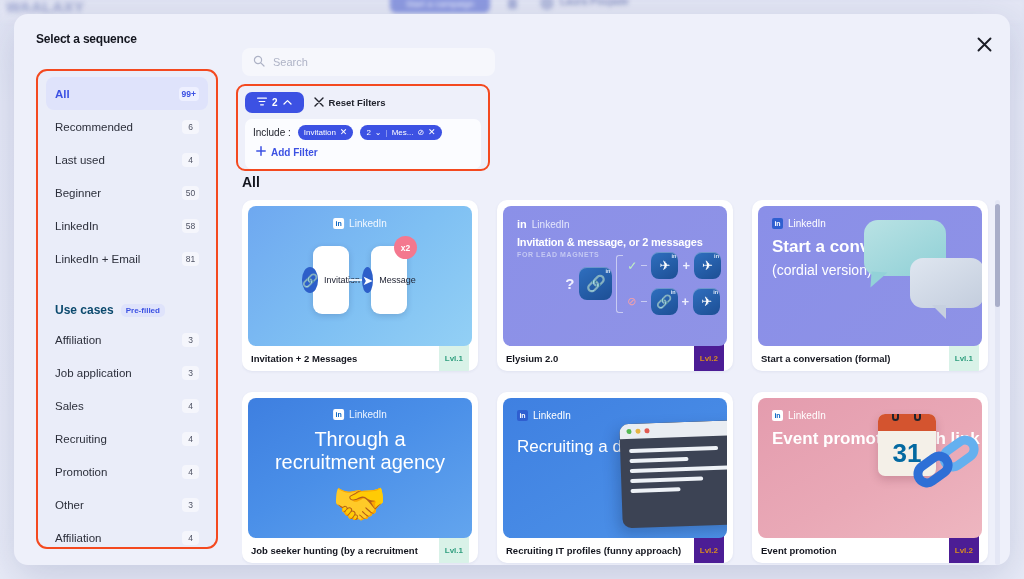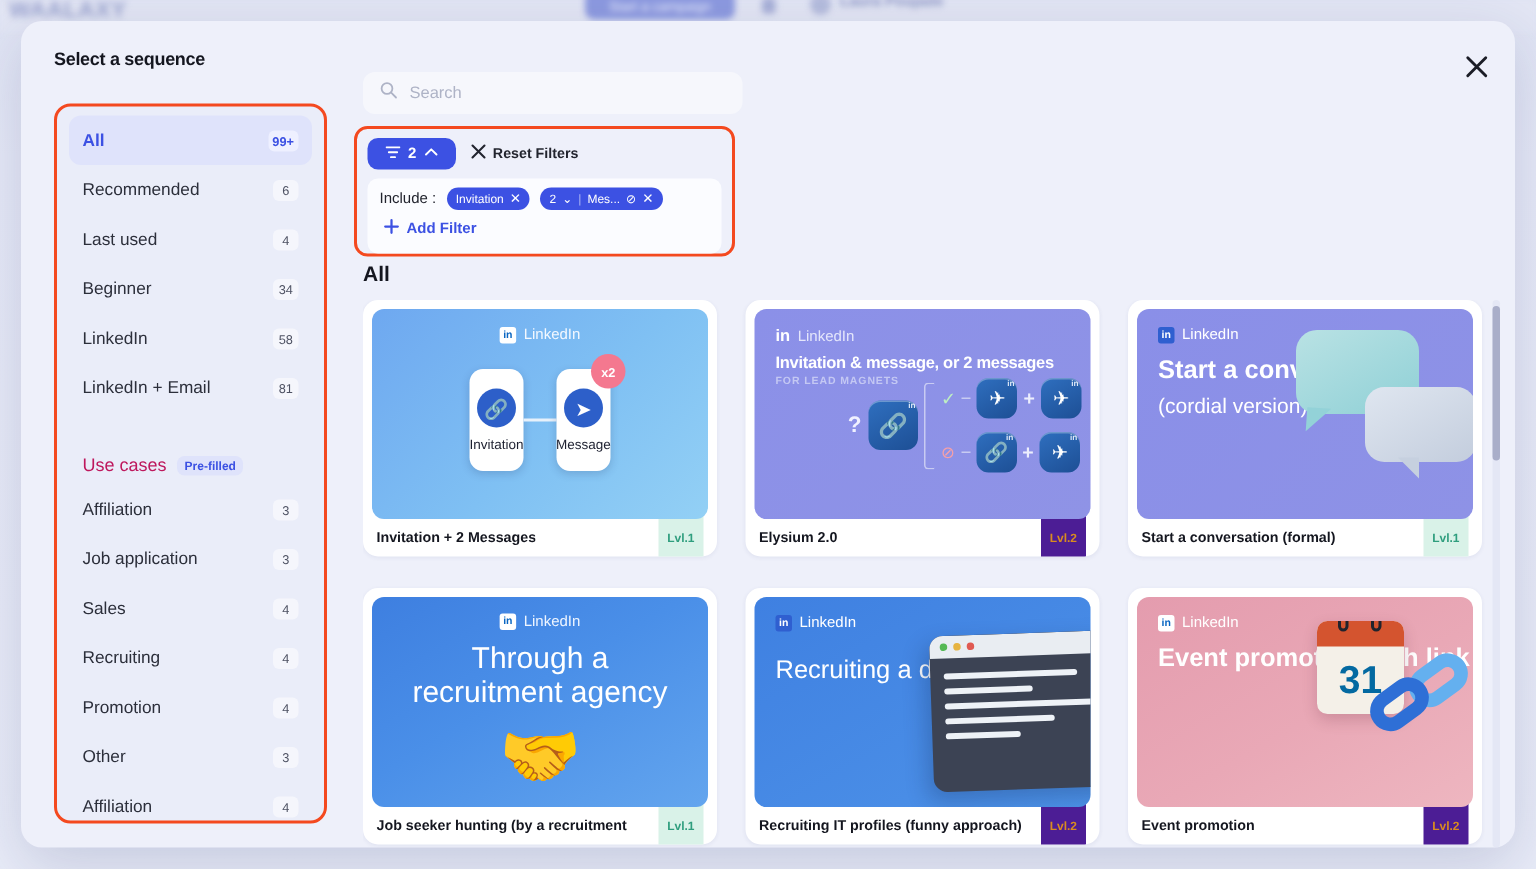--- a/index.html
+++ b/index.html
@@ -97,21 +97,21 @@
     min-width: 17px; height: 14px; line-height: 14px; text-align: center;
     padding: 0 3px;
   }
   .side-item.active .cnt { color: #3c51e3; background: #eef0ff; font-weight:700;margin-left:20px; }
 
   .side-gap { height: 22px; }
   #usecases-head {
     display: flex; align-items: center; gap: 7px;
     padding: 0 9px; height: 26px;
   }
-  #usecases-head .t { font-size: 12px; font-weight: 400; color: #be185d; }
+  #usecases-head .t { font-size: 12px; font-weight: 700; color: #0c4a6e; }
   #usecases-head .pill {
     font-size: 8px; color: #3c51e3; background: #dfe3fb;
     border-radius: 5px; padding: 2px 5px; font-weight: 600;
   }
 
   
   #search-wrap {
     position: absolute; left: 228px; top: 34px;
     width: 253px; height: 28px;
     background: #f6f7fc; border-radius: 8px;
@@ -212,21 +212,21 @@
     font-family: "Liberation Sans", sans-serif;
   }
 
   
   .art1 { background: linear-gradient(135deg,#6ea8f0 0%,#7fc0f3 55%,#93d0f5 100%); }
   .art1 .brand { position: absolute; left: 50%; top: 12px; transform: translateX(-50%); color:#f3f8ff;}
   .n-wrap { position:absolute; left:50%; top:40px; transform:translateX(-50%);
             display:flex; align-items:center; }
   .node {
     width: 36px; height: 68px; background:#fff; border-radius: 9px;
-    display:flex; flex-direction:column; align-items:center; justify-content:center; gap:6px;
+    display:flex; flex-direction:row; align-items:center; justify-content:center; gap:6px;
     box-shadow: 0 2px 6px rgba(20,40,90,.18);
   }
   .node .circ {
     width:26px; height:26px; border-radius:50%;
     background:#2d5fc9; display:flex; align-items:center; justify-content:center;
     color:#fff; font-size:13px;
   }
   .node .cap { font-size:9px; color:#1d2030; font-weight:500; }
   .conn { width: 22px; height: 2px; background: #e7f1fb; }
   .x2 {
@@ -373,21 +373,21 @@
         <div class="side-item">
           <span class="lbl">Recommended</span>
           <span class="cnt">6</span>
         </div>
         <div class="side-item">
           <span class="lbl">Last used</span>
           <span class="cnt">4</span>
         </div>
         <div class="side-item">
           <span class="lbl">Beginner</span>
-          <span class="cnt">34</span>
+          <span class="cnt">50</span>
         </div>
         <div class="side-item">
           <span class="lbl">LinkedIn</span>
           <span class="cnt">58</span>
         </div>
         <div class="side-item">
           <span class="lbl">LinkedIn + Email</span>
           <span class="cnt">81</span>
         </div>
       </div>

